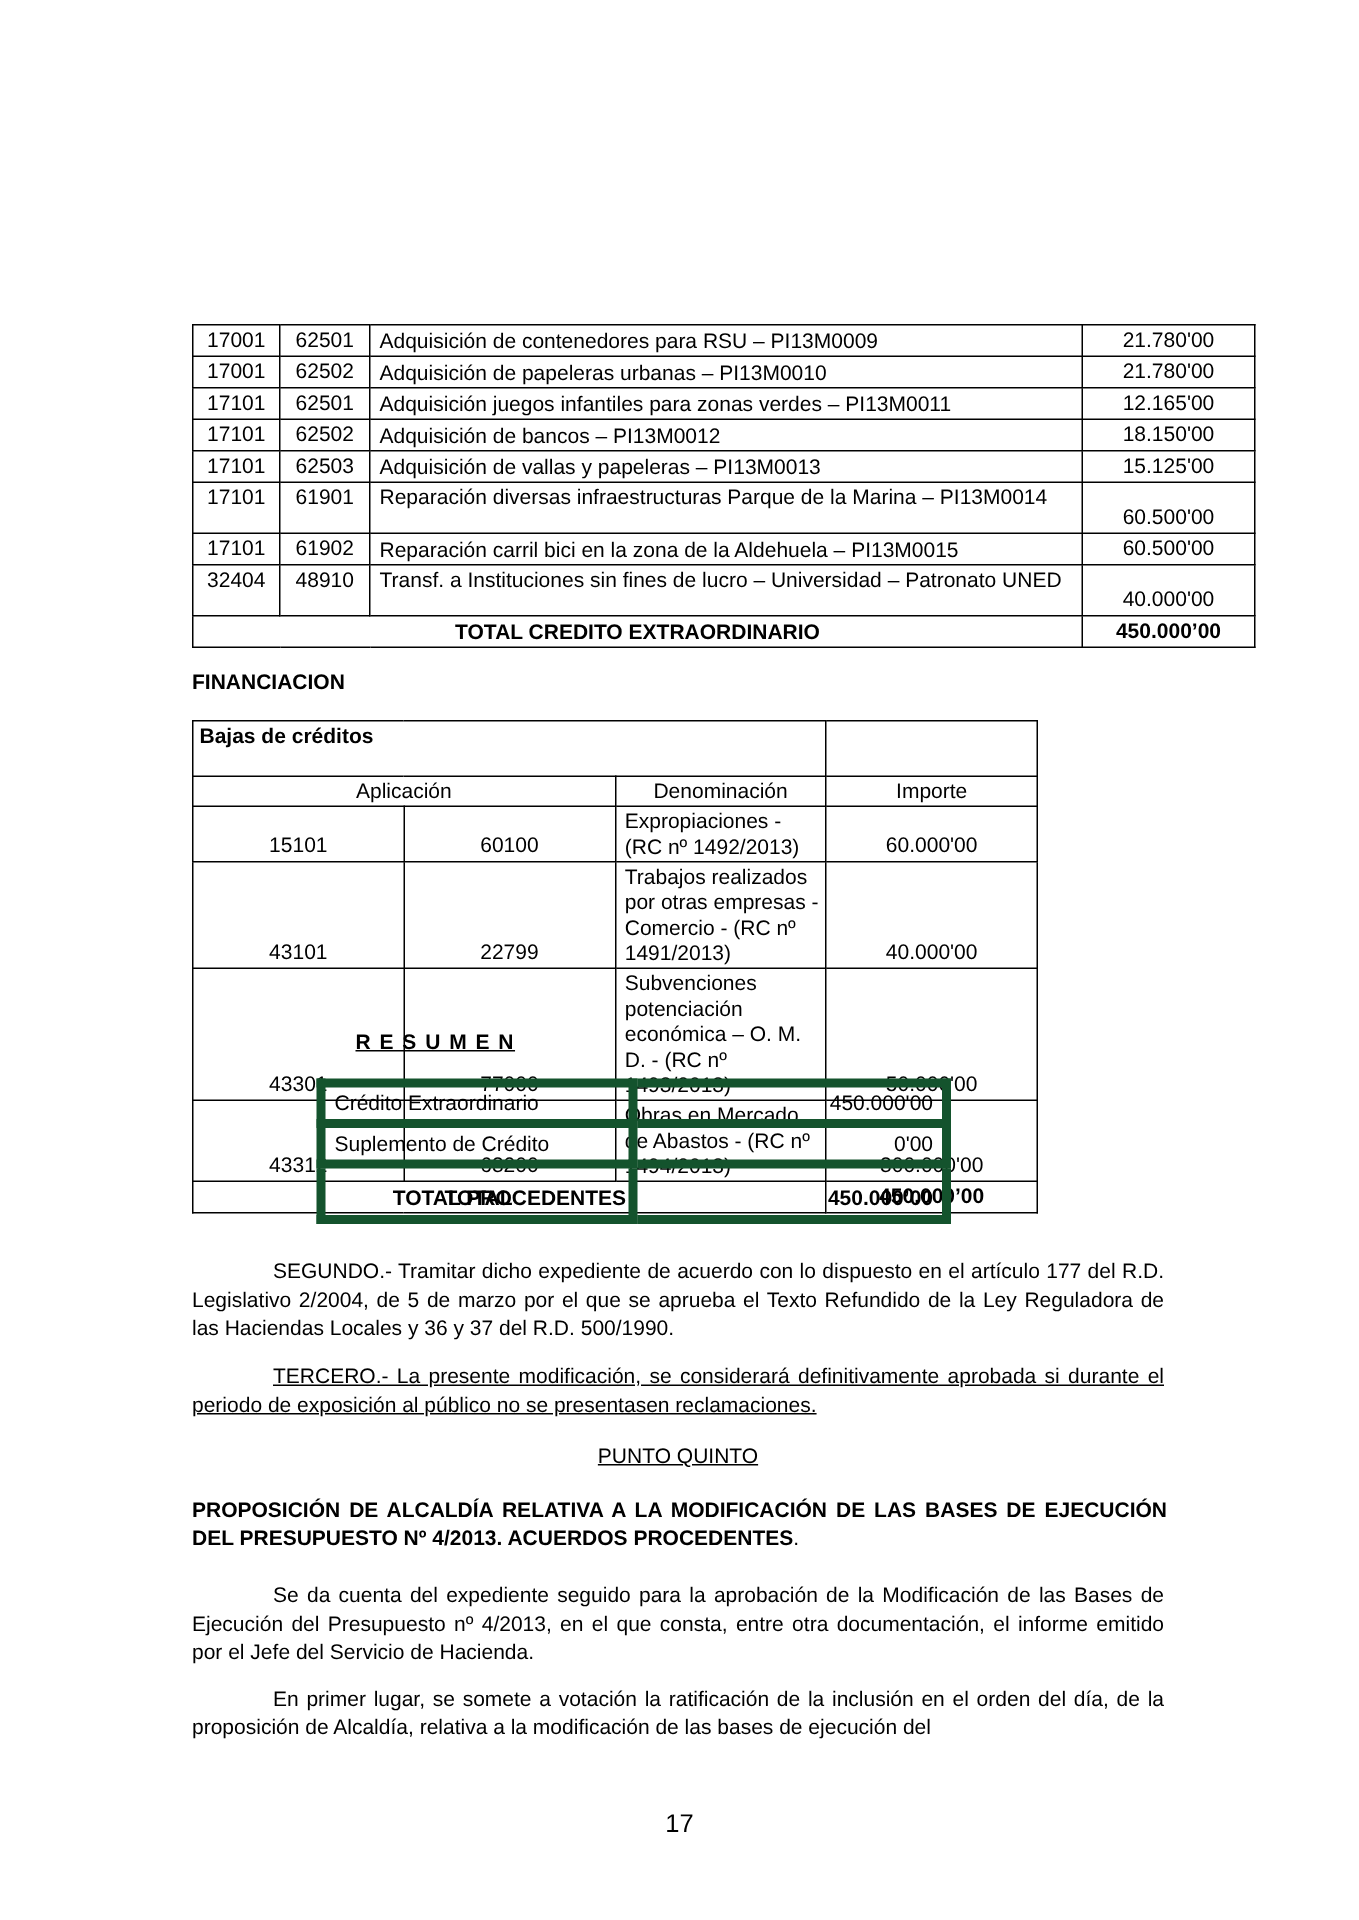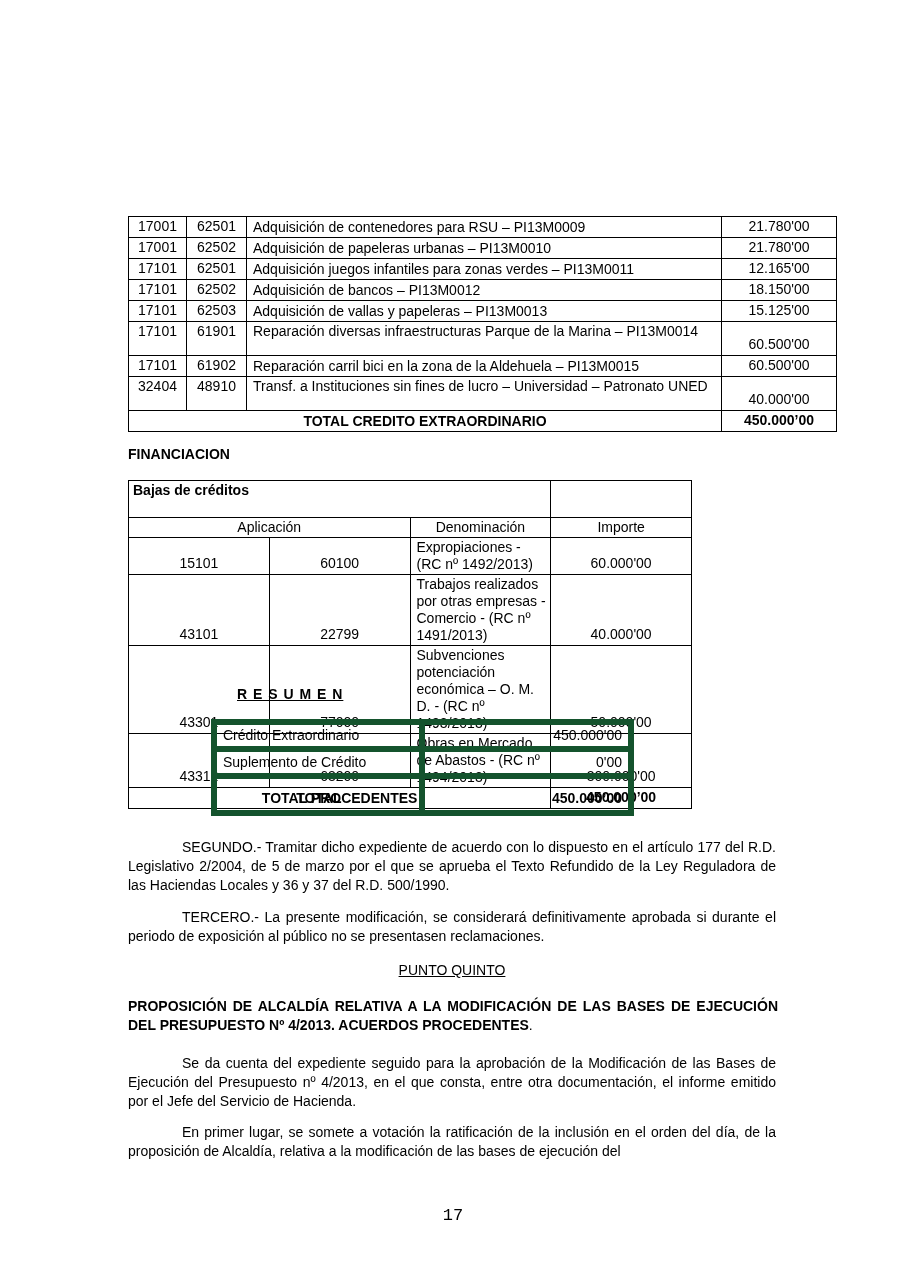--- a/index.html
+++ b/index.html
@@ -129,21 +129,21 @@
     width: 648px;
     text-align: center;
     font-size: 14px;
     margin: 0;
   }
   .centered-underlined span { text-decoration: underline; }
 
   .page-number {
     width: 906px;
     text-align: center;
-    font-family: Liberation Mono, monospace;
+    font-family: Liberation Sans, sans-serif;
     font-size: 17px;
   }
 </style>
 </head>
 <body>
 
 <table class="doc abs" id="credit-table" style="left:128px; top:216px;">
   <tbody>
     <tr class="single">
       <td class="code">17001</td>
@@ -258,21 +258,21 @@
     </tr>
     <tr class="s-total">
       <td class="s-label">TOTAL</td>
       <td class="s-amt">450.000’00</td>
     </tr>
   </tbody>
 </table>
 
 <p class="para indent abs" style="left:128px; top:838px;">SEGUNDO.- Tramitar dicho expediente de acuerdo con lo dispuesto en el artículo 177 del R.D. Legislativo 2/2004, de 5 de marzo por el que se aprueba el Texto Refundido de la Ley Reguladora de las Haciendas Locales y 36 y 37 del R.D. 500/1990.</p>
 
-<p class="para indent abs" style="left:128px; top:908px;">TERCERO.- La presente modificación, se considerará definitivamente aprobada si durante el periodo de exposición al público no se presentasen reclamaciones.</p>
+<p class="para indent abs" style="left:128px; top:908px;text-decoration:underline;">TERCERO.- La presente modificación, se considerará definitivamente aprobada si durante el periodo de exposición al público no se presentasen reclamaciones.</p>
 
 <p class="centered-underlined abs" style="left:128px; top:962px;"><span>PUNTO QUINTO</span></p>
 
 <p class="para abs" style="left:128px; top:997px; width:650px;"><span class="para-bold">PROPOSICIÓN DE ALCALDÍA RELATIVA A LA MODIFICACIÓN DE LAS BASES DE EJECUCIÓN DEL PRESUPUESTO Nº 4/2013. ACUERDOS PROCEDENTES</span><span>.</span></p>
 
 <p class="para indent abs" style="left:128px; top:1054px;">Se da cuenta del expediente seguido para la aprobación de la Modificación de las Bases de Ejecución del Presupuesto nº 4/2013, en el que consta, entre otra documentación, el informe emitido por el Jefe del Servicio de Hacienda.</p>
 
 <p class="para indent abs" style="left:128px; top:1123px;">En primer lugar, se somete a votación la ratificación de la inclusión en el orden del día, de la proposición de Alcaldía, relativa a la modificación de las bases de ejecución del</p>
 
 <div class="page-number abs" style="left:0; top:1206px;">17</div>

